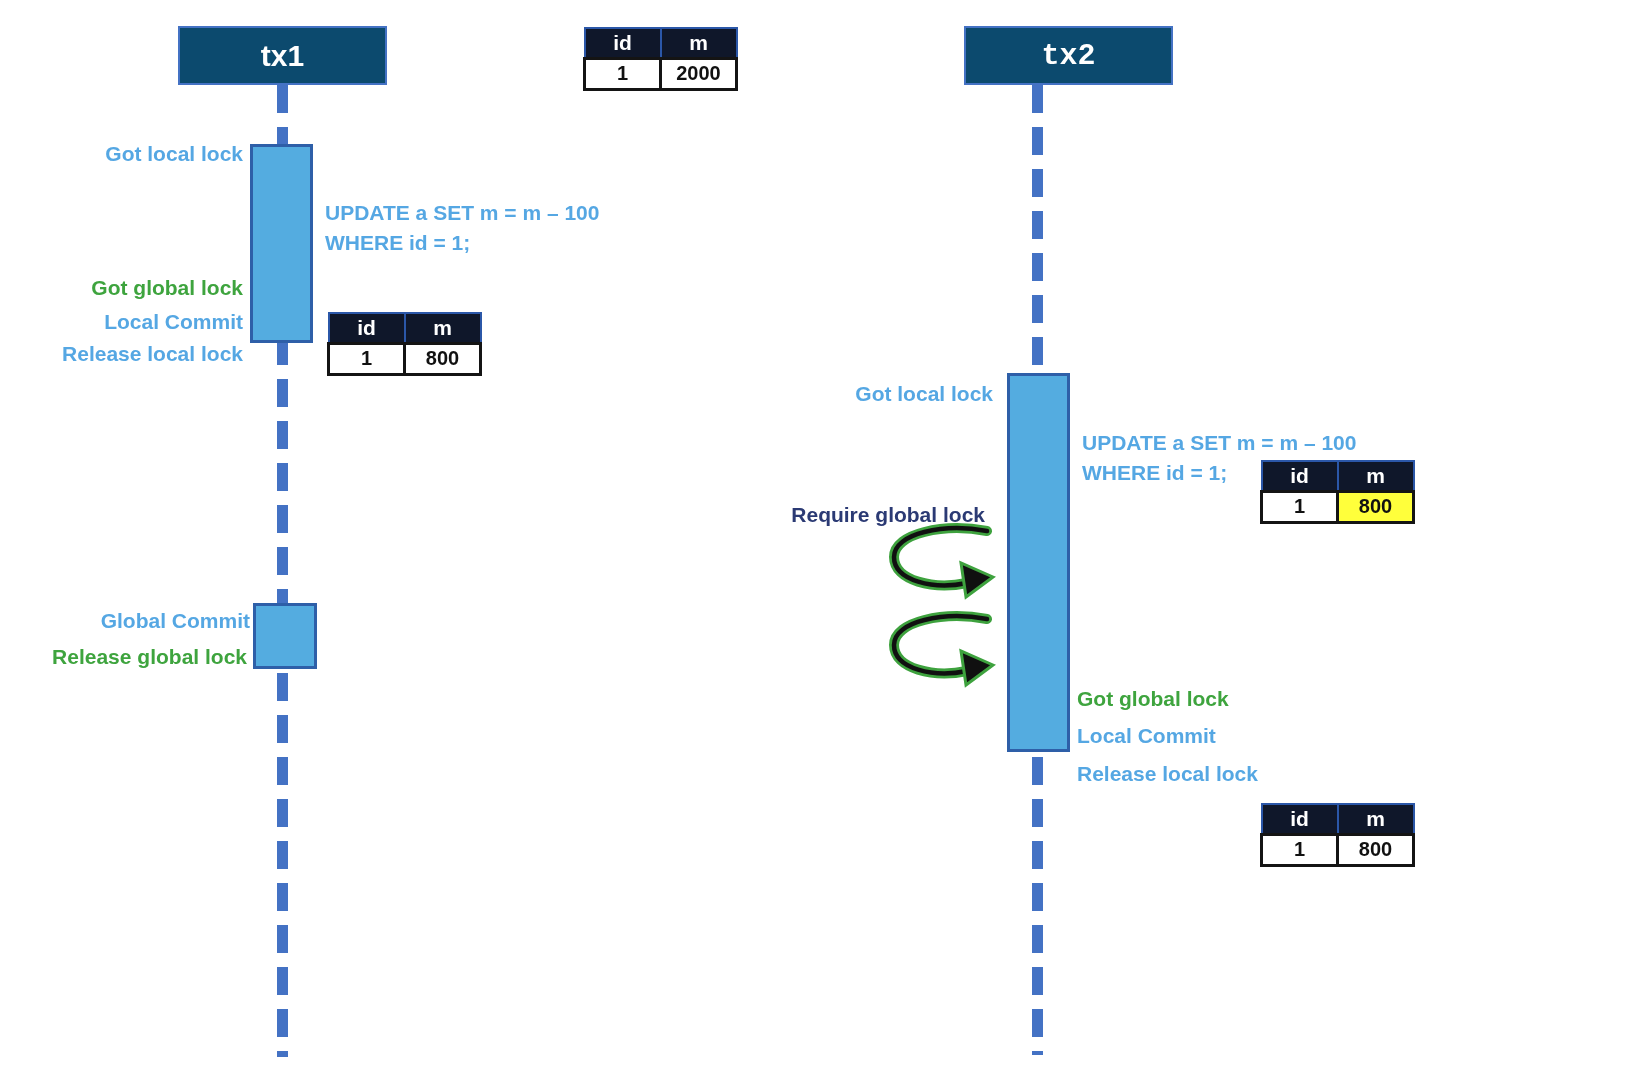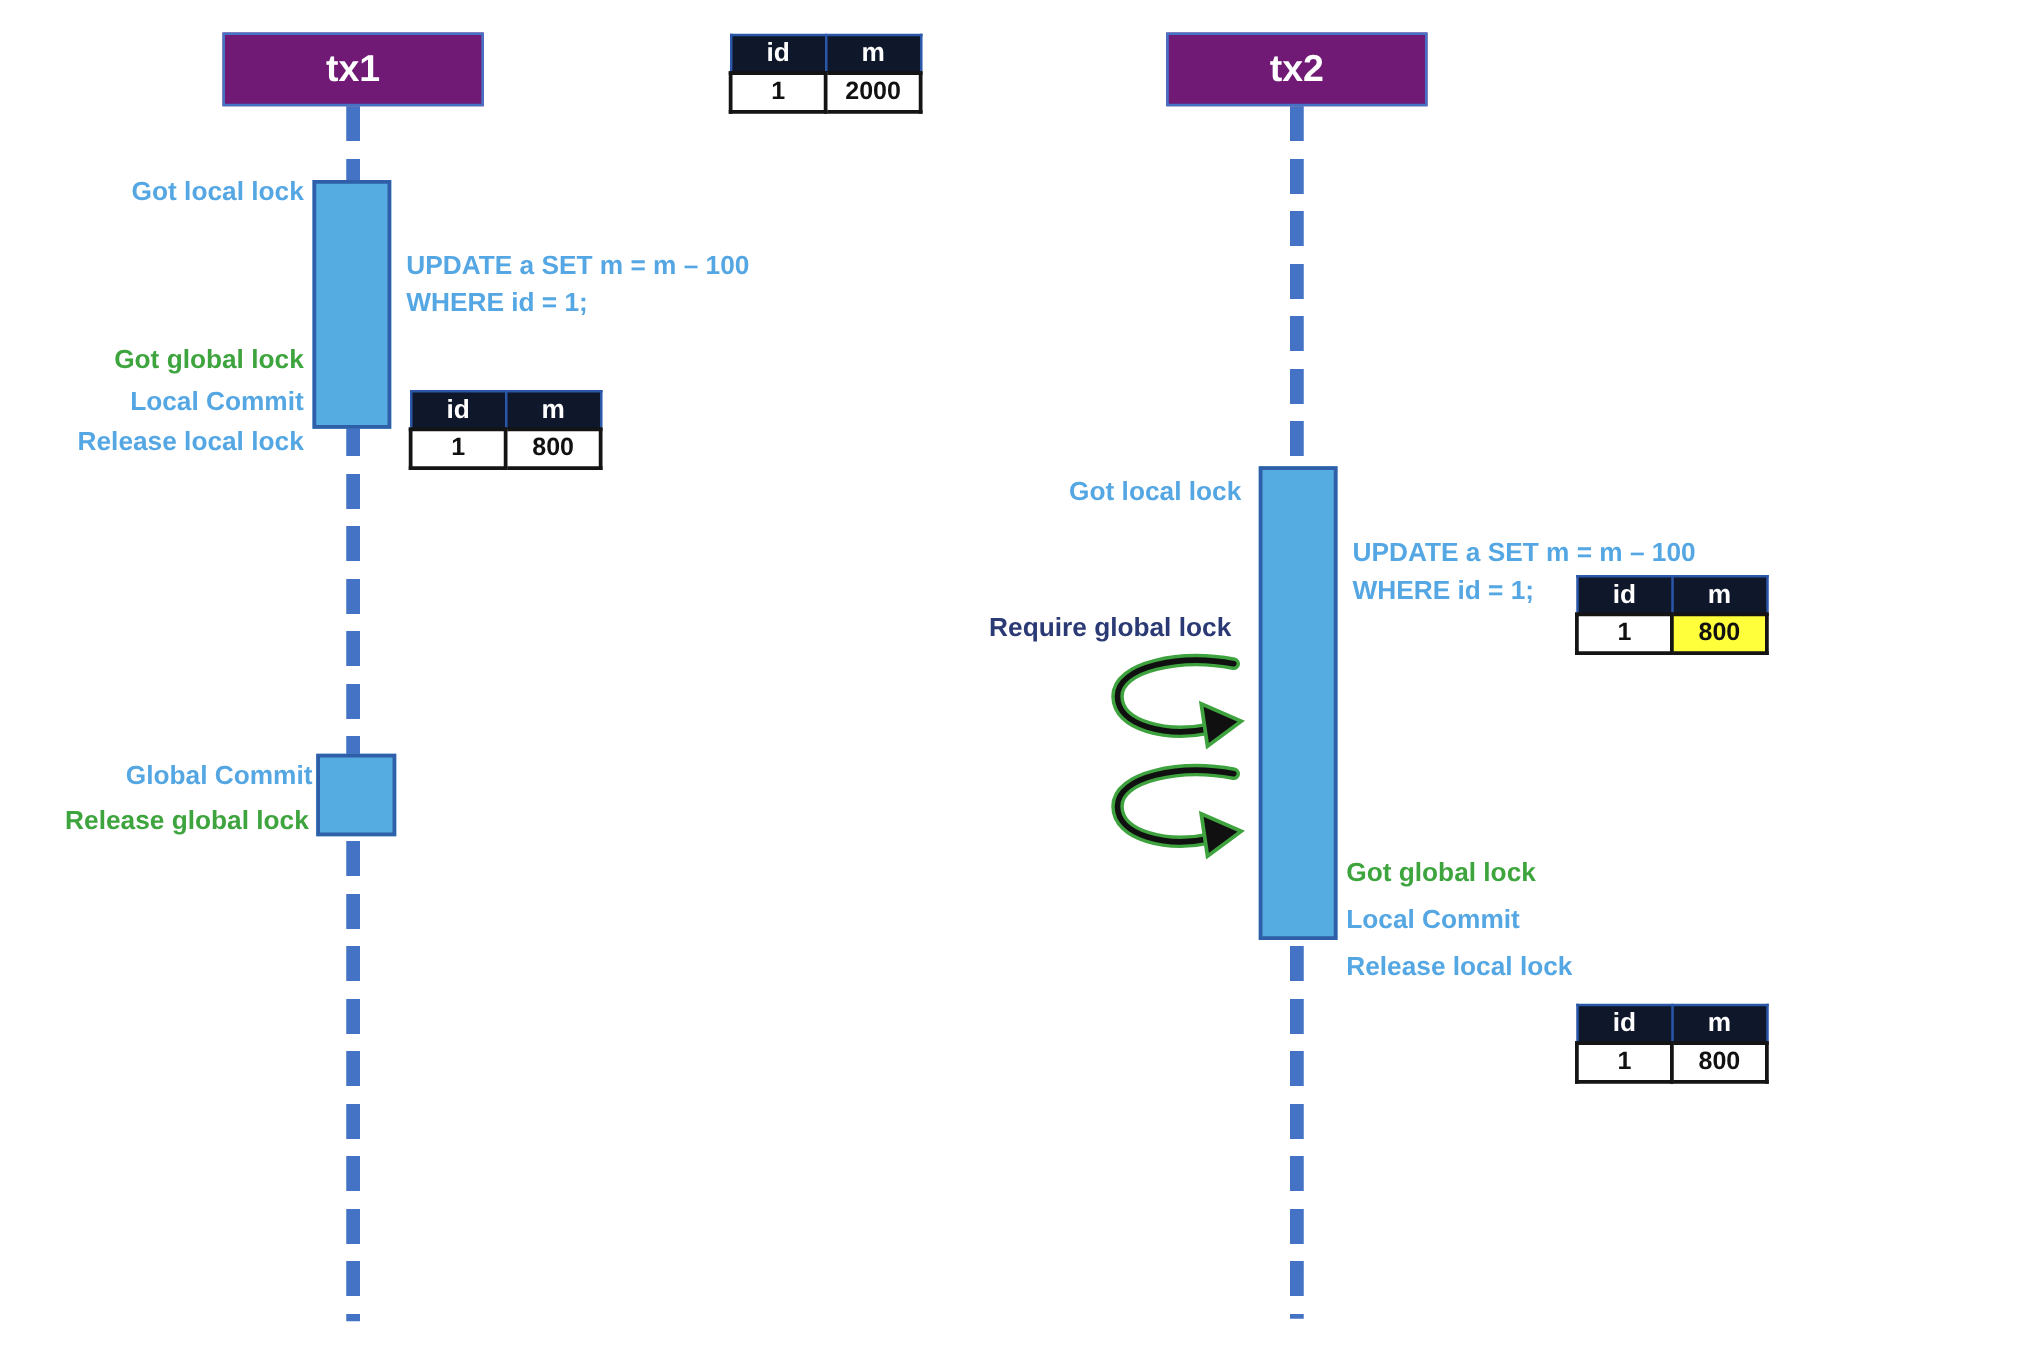--- a/index.html
+++ b/index.html
@@ -5,21 +5,21 @@
   html,body{margin:0;padding:0;}
   body{
     width:1630px;height:1080px;position:relative;overflow:hidden;
     background:#ffffff;font-family:"Liberation Sans",sans-serif;
   }
   .stage{position:absolute;inset:0;}
 
   
   .txbox{
     position:absolute;width:209px;height:59px;box-sizing:border-box;
-    background:#701a75;border:2px solid #4472C4;
+    background:#0c4a6e;border:2px solid #4472C4;
     display:flex;align-items:center;justify-content:center;
     color:#ffffff;font-weight:bold;font-size:30px;
   }
 
   
   .lifeline{
     position:absolute;width:11px;
     background:repeating-linear-gradient(to bottom,#4472C4 0 28px,rgba(0,0,0,0) 28px 42px);
   }
 
@@ -28,21 +28,21 @@
     position:absolute;box-sizing:border-box;
     background:#54ACE0;border:3px solid #2E5FA8;
   }
 
   
   .label{
     position:absolute;font-weight:bold;font-size:21px;white-space:nowrap;
   }
   .blue{color:#55A7E3;}
   .green{color:#3EA43E;}
-  .navy{color:#2B3A74;}
+  .navy{color:#2B3A74;margin-top:12px;}
   .sql{line-height:30px;}
 
   
   table.dt{position:absolute;border-collapse:collapse;}
   table.dt th{
     width:76px;height:30px;box-sizing:border-box;
     background:#0f172a;border:2px solid #2B57A8;
     color:#ffffff;font-size:21px;font-weight:bold;vertical-align:middle;
   }
   table.dt td{
@@ -62,21 +62,21 @@
   <div class="lifeline" style="left:277px;top:85px;height:972px;"></div>
   <div class="lifeline" style="left:1032px;top:85px;height:970px;"></div>
 
   <div class="activation" style="left:250px;top:144px;width:63px;height:199px;"></div>
   <div class="activation" style="left:253px;top:603px;width:64px;height:66px;"></div>
   <div class="activation" style="left:1007px;top:373px;width:63px;height:379px;"></div>
 
   <div class="txbox" style="left:178px;top:26px;">
     <span>tx1</span>
   </div>
-  <div class="txbox" style="left:933px;top:26px;">
+  <div class="txbox" style="left:964px;top:26px;font-family:Liberation Mono, monospace;">
     <span>tx2</span>
   </div>
 
   <div class="label blue" style="right:1387px;top:142px;">Got local lock</div>
   <div class="label green" style="right:1387px;top:276px;">Got global lock</div>
   <div class="label blue" style="right:1387px;top:310px;">Local Commit</div>
   <div class="label blue" style="right:1387px;top:342px;">Release local lock</div>
   <div class="label blue" style="right:1380px;top:609px;">Global Commit</div>
   <div class="label green" style="right:1383px;top:645px;">Release global lock</div>
 

